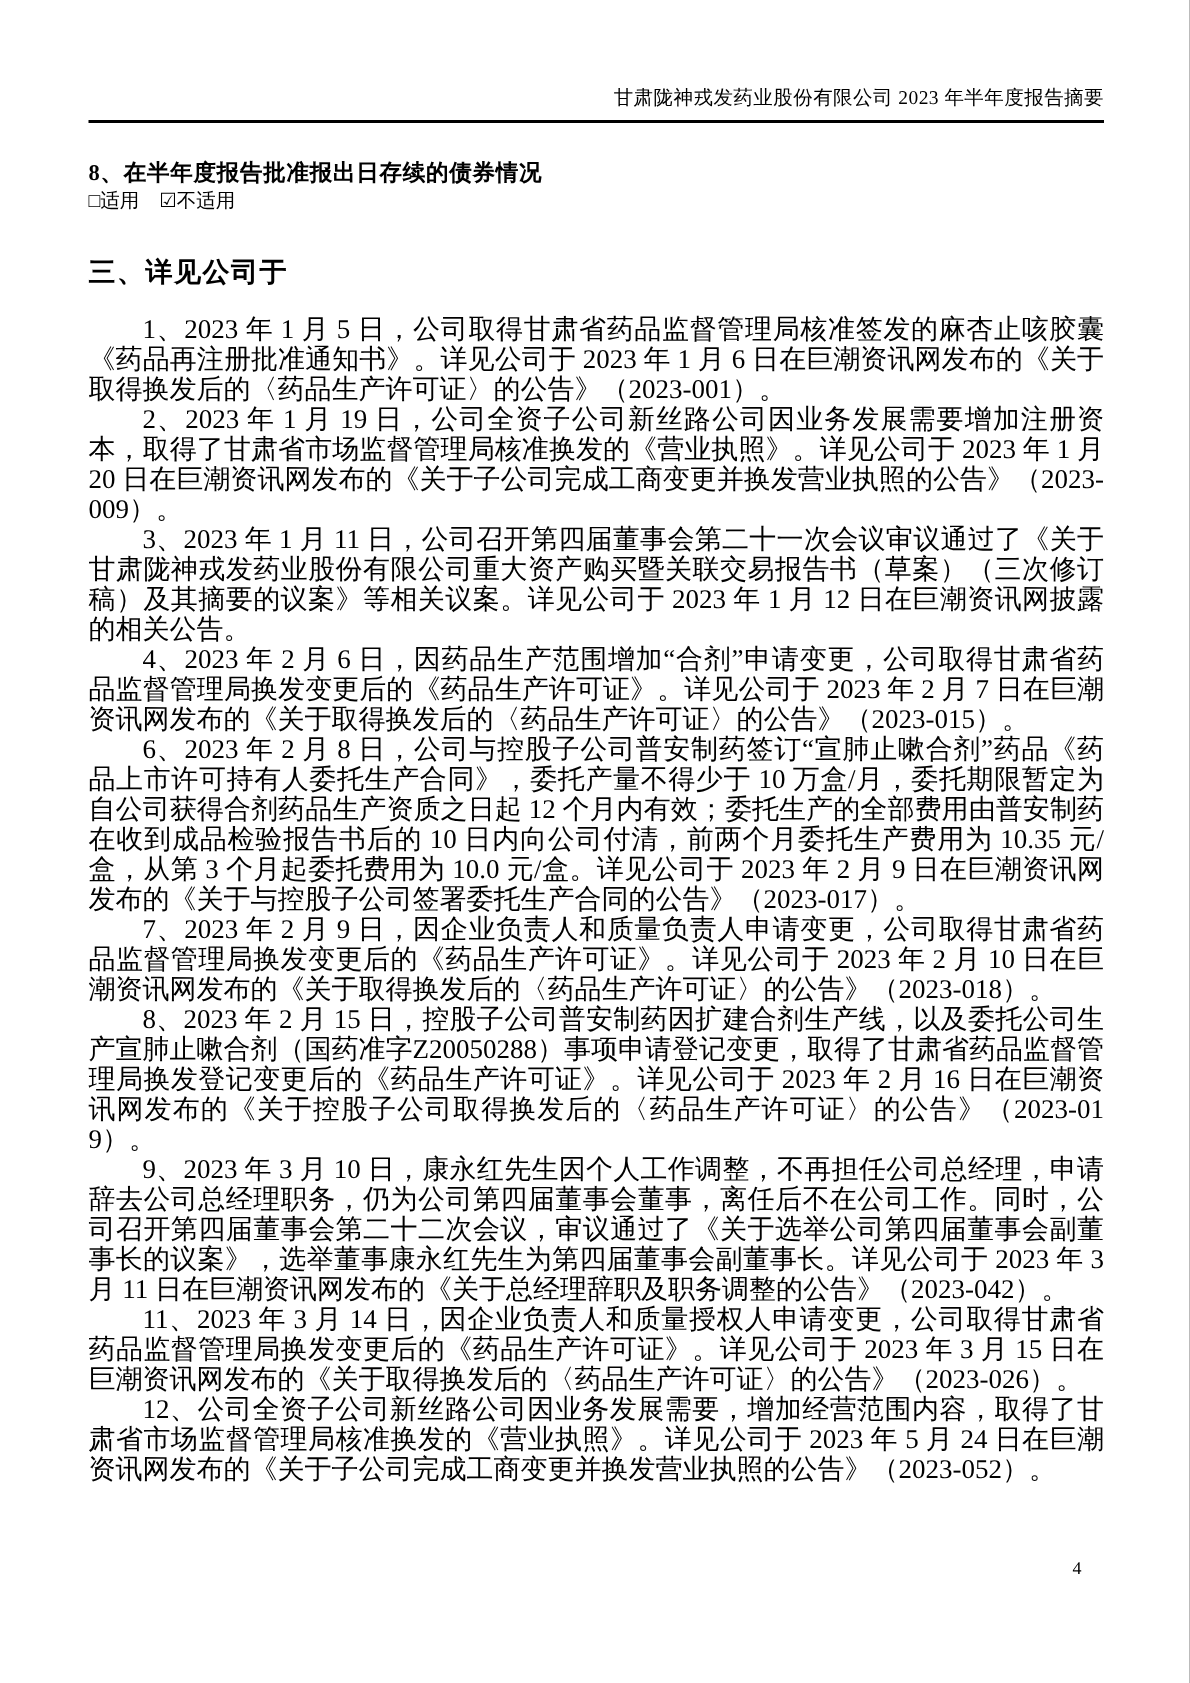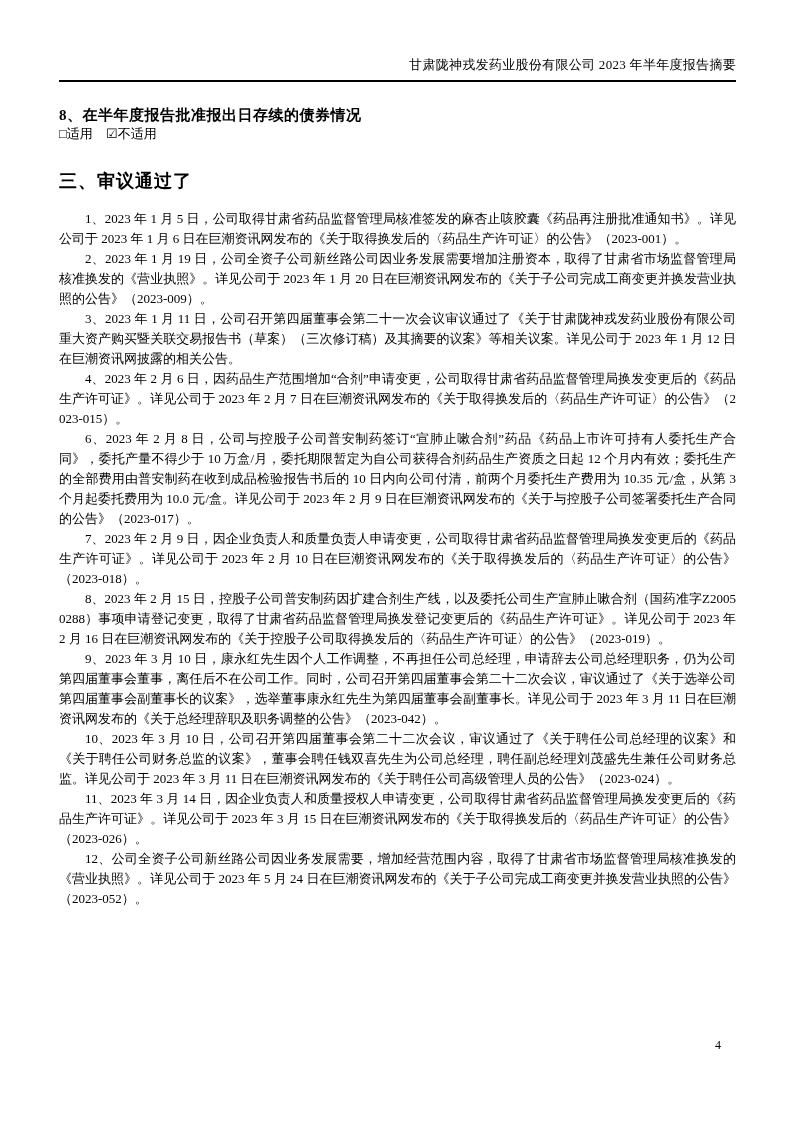--- a/index.html
+++ b/index.html
@@ -40,21 +40,21 @@
   .sec3-heading {
     margin-top: 26px;
     font-size: 18px;
     font-weight: bold;
     letter-spacing: 1px;
   }
   .paragraphs {
     margin-top: 16px;
   }
   .paragraphs p {
-    font-size: 13px;
+    font-size: 18px;
     line-height: 20px;
     text-align: justify;
     text-indent: 2em;
     word-break: break-all;
   }
   .page-number {
     position: absolute;
     right: 72px;
     top: 1038px;
     font-size: 12px;
@@ -68,32 +68,31 @@
 
     <div class="doc-header">甘肃陇神戎发药业股份有限公司 2023 年半年度报告摘要</div>
 
     <div class="sec6-heading">8、在半年度报告批准报出日存续的债券情况</div>
 
     <div class="applicable-line">
       <span class="opt">□适用</span>
       <span class="opt">☑不适用</span>
     </div>
 
-    <div class="sec3-heading">三、审议通过了</div>
+    <div class="sec3-heading">三、详见公司于</div>
 
     <div class="paragraphs">
       <p>1、2023 年 1 月 5 日，公司取得甘肃省药品监督管理局核准签发的麻杏止咳胶囊《药品再注册批准通知书》。详见公司于 2023 年 1 月 6 日在巨潮资讯网发布的《关于取得换发后的〈药品生产许可证〉的公告》（2023-001）。</p>
       <p>2、2023 年 1 月 19 日，公司全资子公司新丝路公司因业务发展需要增加注册资本，取得了甘肃省市场监督管理局核准换发的《营业执照》。详见公司于 2023 年 1 月 20 日在巨潮资讯网发布的《关于子公司完成工商变更并换发营业执照的公告》（2023-009）。</p>
       <p>3、2023 年 1 月 11 日，公司召开第四届董事会第二十一次会议审议通过了《关于甘肃陇神戎发药业股份有限公司重大资产购买暨关联交易报告书（草案）（三次修订稿）及其摘要的议案》等相关议案。详见公司于 2023 年 1 月 12 日在巨潮资讯网披露的相关公告。</p>
       <p>4、2023 年 2 月 6 日，因药品生产范围增加“合剂”申请变更，公司取得甘肃省药品监督管理局换发变更后的《药品生产许可证》。详见公司于 2023 年 2 月 7 日在巨潮资讯网发布的《关于取得换发后的〈药品生产许可证〉的公告》（2023-015）。</p>
       <p>6、2023 年 2 月 8 日，公司与控股子公司普安制药签订“宣肺止嗽合剂”药品《药品上市许可持有人委托生产合同》，委托产量不得少于 10 万盒/月，委托期限暂定为自公司获得合剂药品生产资质之日起 12 个月内有效；委托生产的全部费用由普安制药在收到成品检验报告书后的 10 日内向公司付清，前两个月委托生产费用为 10.35 元/盒，从第 3 个月起委托费用为 10.0 元/盒。详见公司于 2023 年 2 月 9 日在巨潮资讯网发布的《关于与控股子公司签署委托生产合同的公告》（2023-017）。</p>
       <p>7、2023 年 2 月 9 日，因企业负责人和质量负责人申请变更，公司取得甘肃省药品监督管理局换发变更后的《药品生产许可证》。详见公司于 2023 年 2 月 10 日在巨潮资讯网发布的《关于取得换发后的〈药品生产许可证〉的公告》（2023-018）。</p>
       <p>8、2023 年 2 月 15 日，控股子公司普安制药因扩建合剂生产线，以及委托公司生产宣肺止嗽合剂（国药准字Z20050288）事项申请登记变更，取得了甘肃省药品监督管理局换发登记变更后的《药品生产许可证》。详见公司于 2023 年 2 月 16 日在巨潮资讯网发布的《关于控股子公司取得换发后的〈药品生产许可证〉的公告》（2023-019）。</p>
       <p>9、2023 年 3 月 10 日，康永红先生因个人工作调整，不再担任公司总经理，申请辞去公司总经理职务，仍为公司第四届董事会董事，离任后不在公司工作。同时，公司召开第四届董事会第二十二次会议，审议通过了《关于选举公司第四届董事会副董事长的议案》，选举董事康永红先生为第四届董事会副董事长。详见公司于 2023 年 3 月 11 日在巨潮资讯网发布的《关于总经理辞职及职务调整的公告》（2023-042）。</p>
-      <p>10、2023 年 3 月 10 日，公司召开第四届董事会第二十二次会议，审议通过了《关于聘任公司总经理的议案》和《关于聘任公司财务总监的议案》，董事会聘任钱双喜先生为公司总经理，聘任副总经理刘茂盛先生兼任公司财务总监。详见公司于 2023 年 3 月 11 日在巨潮资讯网发布的《关于聘任公司高级管理人员的公告》（2023-024）。</p>
       <p>11、2023 年 3 月 14 日，因企业负责人和质量授权人申请变更，公司取得甘肃省药品监督管理局换发变更后的《药品生产许可证》。详见公司于 2023 年 3 月 15 日在巨潮资讯网发布的《关于取得换发后的〈药品生产许可证〉的公告》（2023-026）。</p>
       <p>12、公司全资子公司新丝路公司因业务发展需要，增加经营范围内容，取得了甘肃省市场监督管理局核准换发的《营业执照》。详见公司于 2023 年 5 月 24 日在巨潮资讯网发布的《关于子公司完成工商变更并换发营业执照的公告》（2023-052）。</p>
     </div>
 
   </div>
 
   <div class="page-number">4</div>
 </div>
 
 </body></html>

